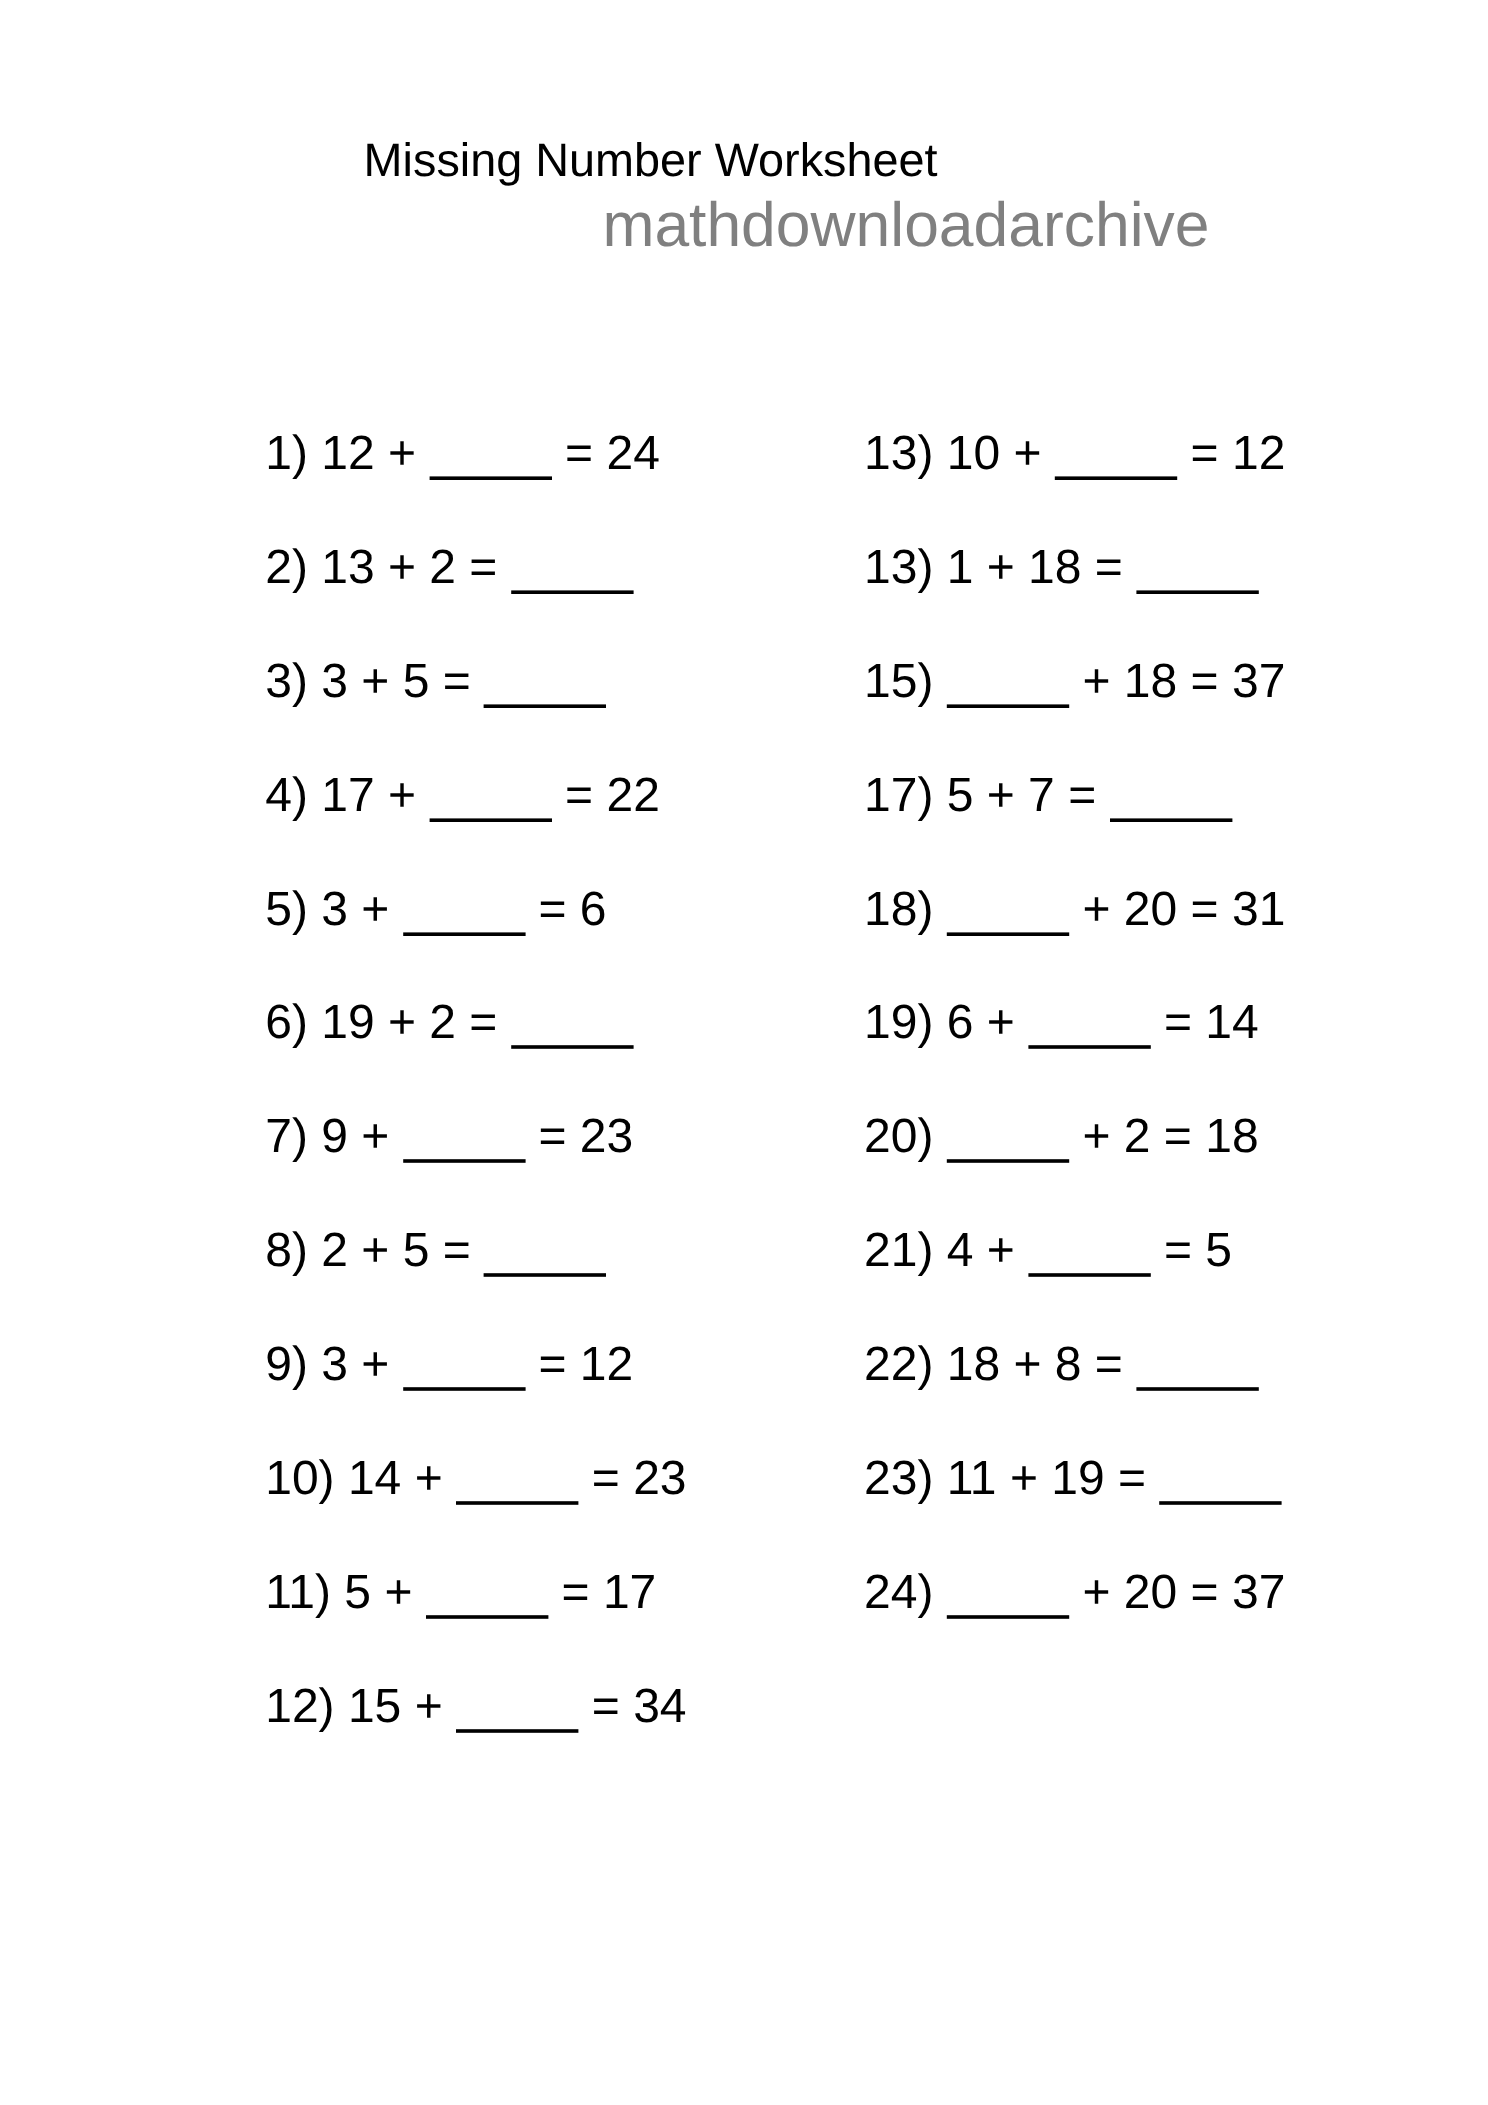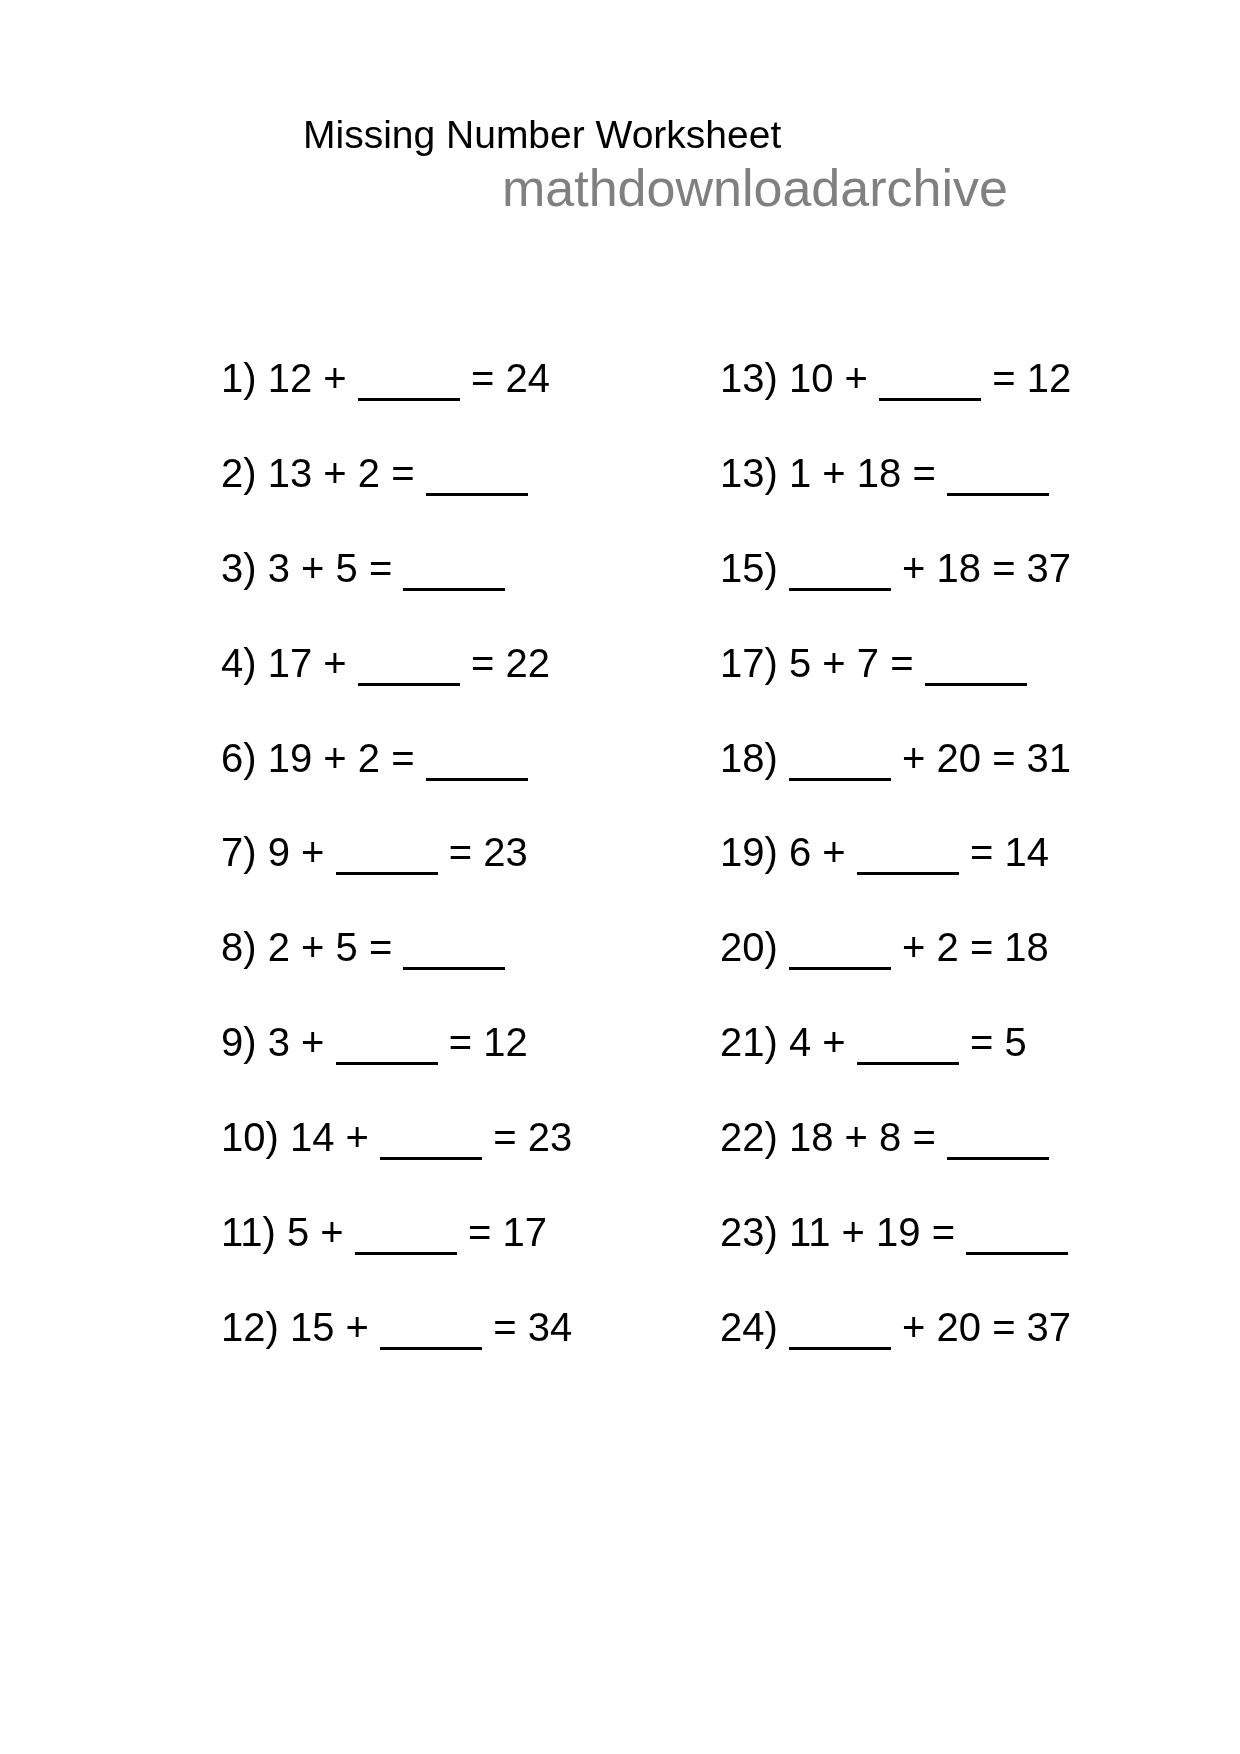--- a/index.html
+++ b/index.html
@@ -20,20 +20,21 @@
 <body>
 
 <div class="title">Missing Number Worksheet</div>
 <div class="subtitle">mathdownloadarchive</div>
 
 <div class="col left" id="col-left">
     <div class="problem"><span>1)</span> <span>12 +</span> <span class="blank"></span> <span>= 24</span></div>
     <div class="problem"><span>2)</span> <span>13 + 2 =</span> <span class="blank"></span></div>
     <div class="problem"><span>3)</span> <span>3 + 5 =</span> <span class="blank"></span></div>
     <div class="problem"><span>4)</span> <span>17 +</span> <span class="blank"></span> <span>= 22</span></div>
+    <div class="problem"><span>5)</span> <span>3 +</span> <span class="blank"></span> <span>= 6</span></div>
     <div class="problem"><span>6)</span> <span>19 + 2 =</span> <span class="blank"></span></div>
     <div class="problem"><span>7)</span> <span>9 +</span> <span class="blank"></span> <span>= 23</span></div>
     <div class="problem"><span>8)</span> <span>2 + 5 =</span> <span class="blank"></span></div>
     <div class="problem"><span>9)</span> <span>3 +</span> <span class="blank"></span> <span>= 12</span></div>
     <div class="problem"><span>10)</span> <span>14 +</span> <span class="blank"></span> <span>= 23</span></div>
     <div class="problem"><span>11)</span> <span>5 +</span> <span class="blank"></span> <span>= 17</span></div>
     <div class="problem"><span>12)</span> <span>15 +</span> <span class="blank"></span> <span>= 34</span></div>
   </div>
 <div class="col right" id="col-right">
     <div class="problem"><span>13)</span> <span>10 +</span> <span class="blank"></span> <span>= 12</span></div>

